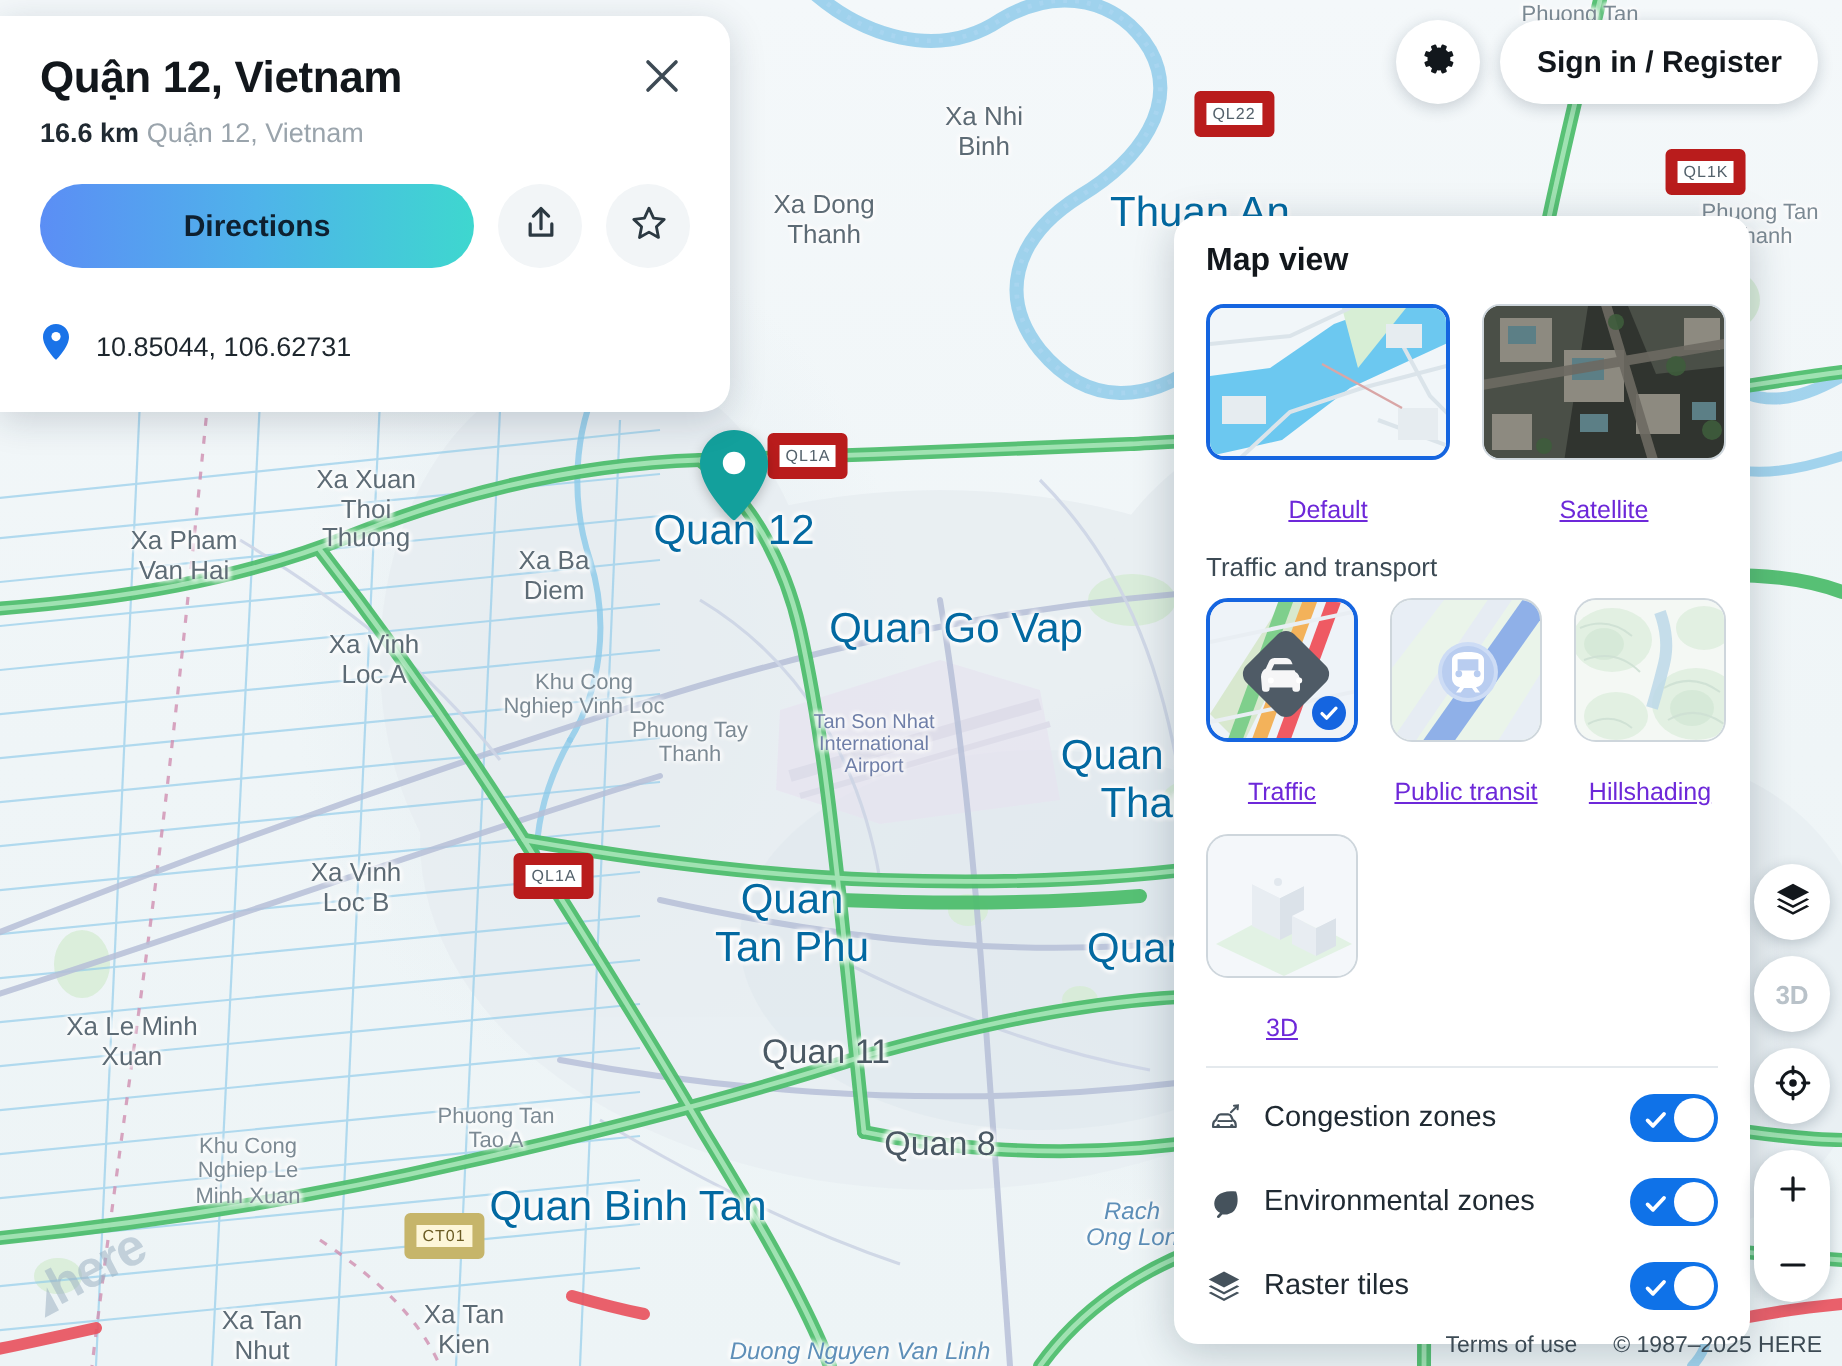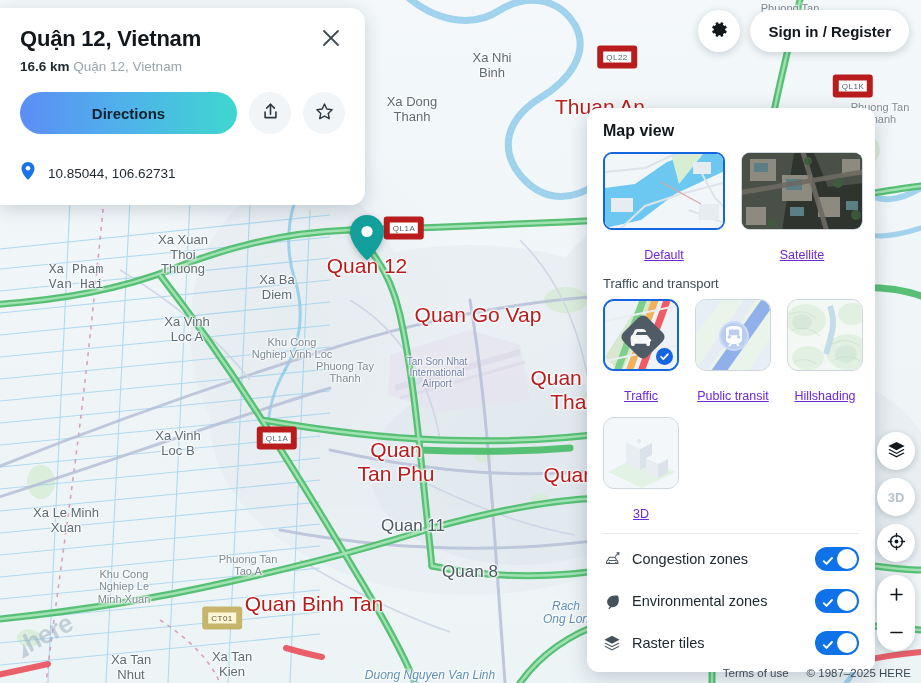--- a/index.html
+++ b/index.html
@@ -30,21 +30,21 @@
     position: absolute;
     color: #5d6b75;
     font-size: 13px;
     line-height: 1.12;
     text-align: center;
     transform: translate(-50%,-50%);
     white-space: pre;
     text-shadow: 0 0 3px #fff, 0 0 3px #fff, 0 0 2px #fff, 1px 1px 2px #fff, -1px -1px 2px #fff;
     pointer-events: none;
   }
-  .maplabel.big { font-size: 21px; color: #b91c1c; }
+  .maplabel.big { font-size: 21px; color: #0369a1; }
   .maplabel.mid { font-size: 17px; color: #4b5964; }
   .maplabel.small { font-size: 11px; color: #7c8a94; }
   .maplabel.water { font-size: 12px; color: #5e8fb8; font-style: italic; margin-top: 36px; }
   .maplabel.poi { font-size: 10px; color: #6f7fa8; }
 
   .shield {
     position: absolute;
     transform: translate(-50%,-50%);
     border: 6px solid #b91c1c;
     border-radius: 3px;
@@ -379,21 +379,21 @@
         <div class="maplabel big" style="left: 600px; top: 107px;">Thuan An</div>
         <div class="maplabel " style="left: 412px; top: 110px;">Xa Dong
 Thanh</div>
         <div class="maplabel small" style="left: 790px; top: 14px;">Phuong Tan
 Binh</div>
         <div class="maplabel small" style="left: 880px; top: 113px;">Phuong Tan
 Chanh</div>
         <div class="maplabel " style="left: 183px; top: 255px;">Xa Xuan
 Thoi
 Thuong</div>
-        <div class="maplabel " style="left: 76px; top: 278px; font-family: Liberation Mono, monospace;">Xa Pham
+        <div class="maplabel " style="left: 92px; top: 278px;">Xa Pham
 Van Hai</div>
         <div class="maplabel " style="left: 277px; top: 288px;">Xa Ba
 Diem</div>
         <div class="maplabel " style="left: 187px; top: 330px;">Xa Vinh
 Loc A</div>
         <div class="maplabel small" style="left: 292px; top: 348px;">Khu Cong
 Nghiep Vinh Loc</div>
         <div class="maplabel big" style="left: 367px; top: 266px;">Quan 12</div>
         <div class="maplabel big" style="left: 478px; top: 315px;">Quan Go Vap</div>
         <div class="maplabel big" style="left: 580px; top: 390px;">Quan Binh

